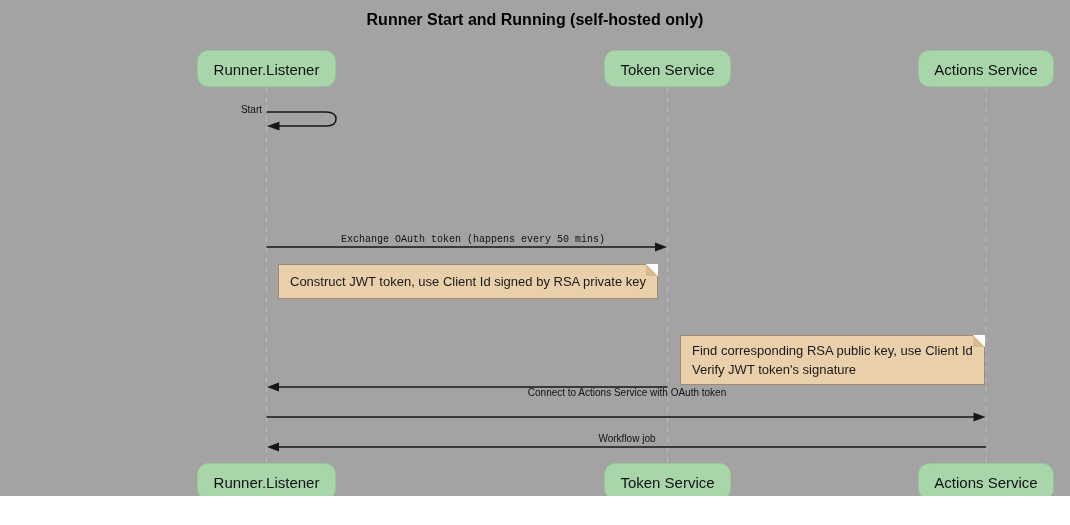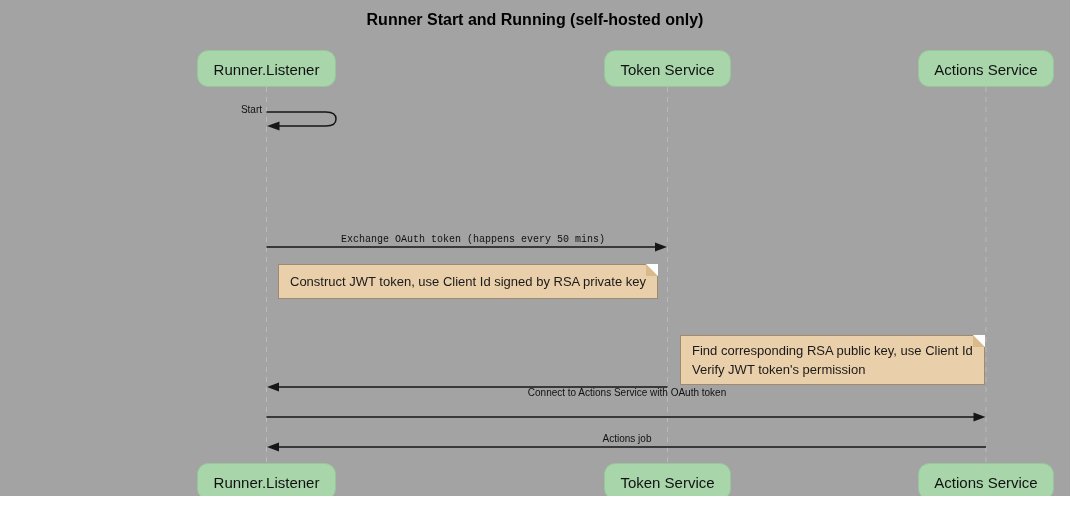--- a/index.html
+++ b/index.html
@@ -96,27 +96,27 @@
 
   <div class="title">Runner Start and Running (self-hosted only)</div>
 
   <div class="actor" style="left:197px; top:50px; width:139px;">Runner.Listener</div>
   <div class="actor" style="left:604px; top:50px; width:127px;">Token Service</div>
   <div class="actor" style="left:918px; top:50px; width:136px;">Actions Service</div>
 
   <div class="msg" style="right:808px; top:103px;">Start</div>
   <div class="msg center" style="left:473px; top:233px;font-family:Liberation Mono, monospace;">Exchange OAuth token (happens every 50 mins)</div>
   <div class="msg center" style="left:627px; top:386px;">Connect to Actions Service with OAuth token</div>
-  <div class="msg center" style="left:627px; top:432px;">Actions job</div>
+  <div class="msg center" style="left:627px; top:432px;">Workflow job</div>
 
   <div class="note" style="left:278px; top:264px;">
     <span class="noteline">Construct JWT token, use Client Id signed by RSA private key</span>
   </div>
   <div class="note note-multi" style="left:680px; top:308px;margin-top:27px;">
     <span class="noteline">Find corresponding RSA public key, use Client Id</span>
-    <span class="noteline">Verify JWT token's permission</span>
+    <span class="noteline">Verify JWT token's signature</span>
   </div>
 
   <div class="actor" style="left:197px; top:463px; width:139px;">Runner.Listener</div>
   <div class="actor" style="left:604px; top:463px; width:127px;">Token Service</div>
   <div class="actor" style="left:918px; top:463px; width:136px;">Actions Service</div>
 
 </div>
 
 </body></html>

